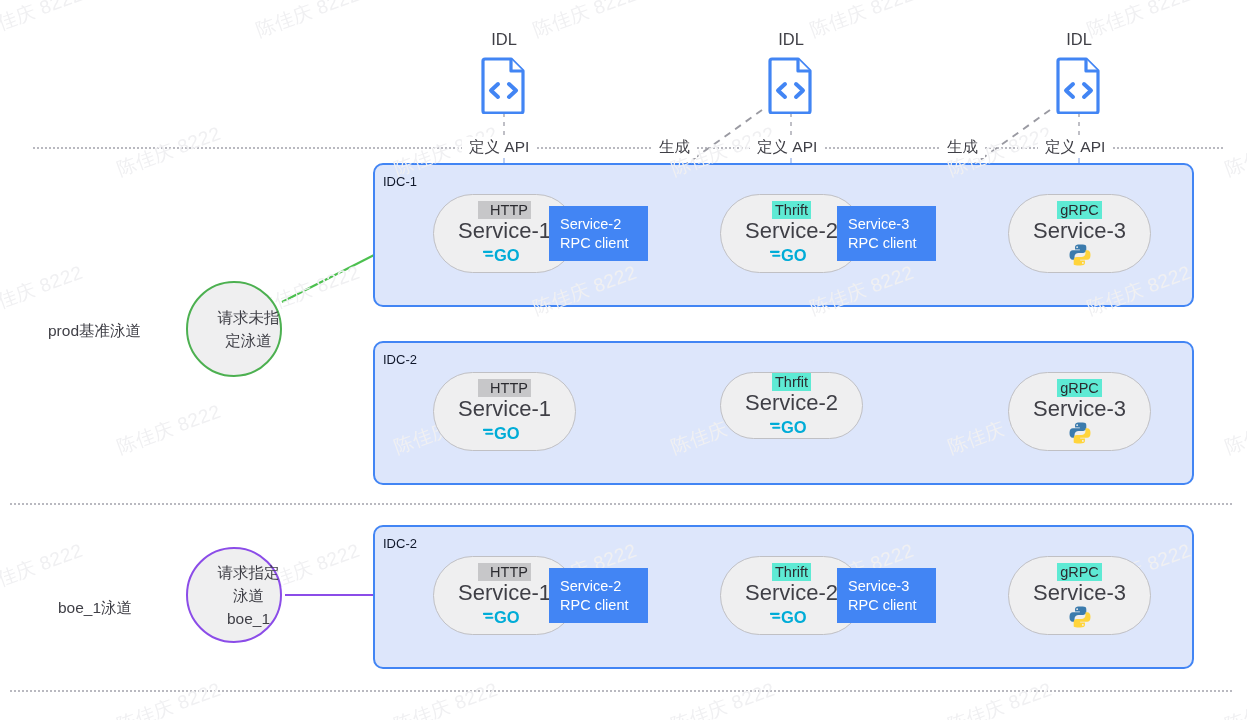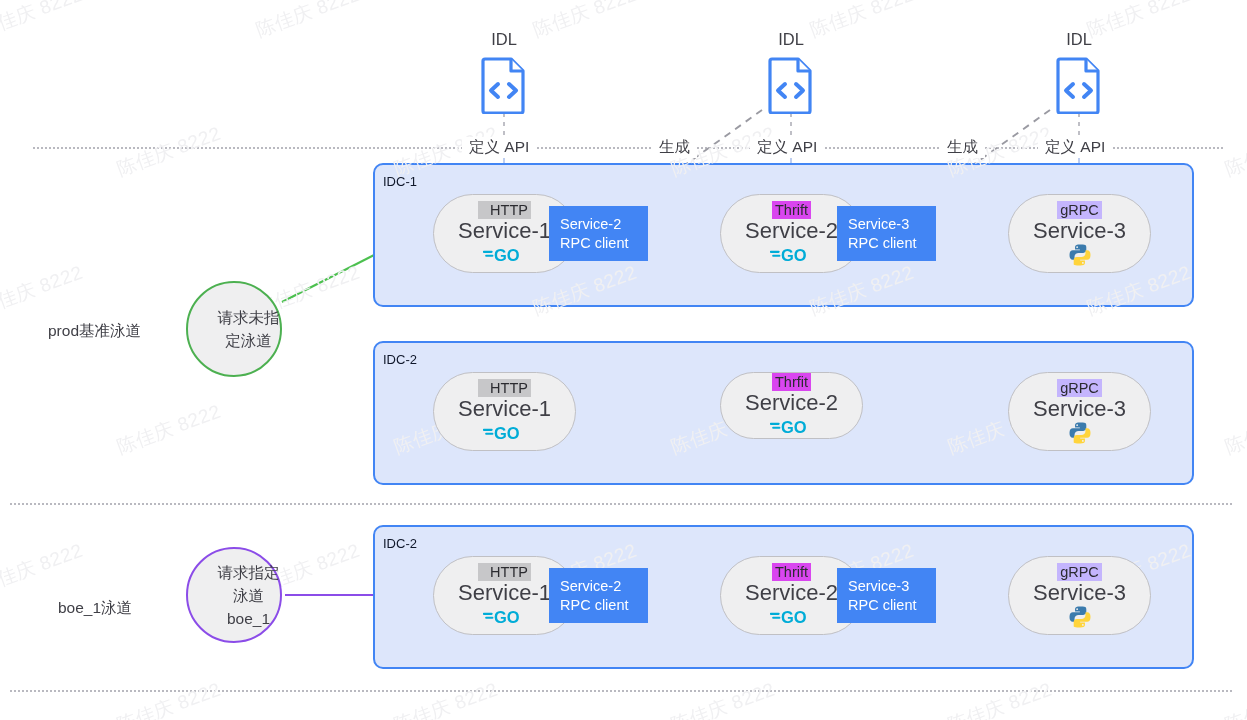--- a/index.html
+++ b/index.html
@@ -63,22 +63,22 @@
     gap: 2px;
   }
   .proto {
     font-size: 14.5px;
     line-height: 18px;
     padding: 0 3px;
     color: #2b2b30;
     white-space: nowrap;
   }
   .proto.http  { background: #c7c7c9; padding-left: 12px; }
-  .proto.thrift{ background: #d946ef; }
-  .proto.grpc  { background: #c4b5fd; }
+  .proto.thrift{ background: #5eead4; }
+  .proto.grpc  { background: #5eead4; }
   .svc-name {
     font-size: 22px;
     color: #3f3f46;
     white-space: nowrap;
     line-height: 20px;
   }
   .lang { height: 24px; display: flex; align-items: center; justify-content: center; }
 
   
   .rpc-box {

